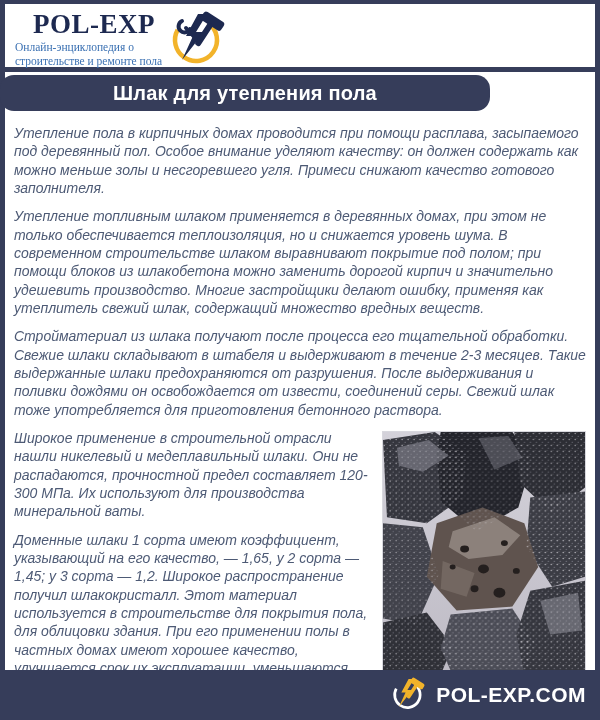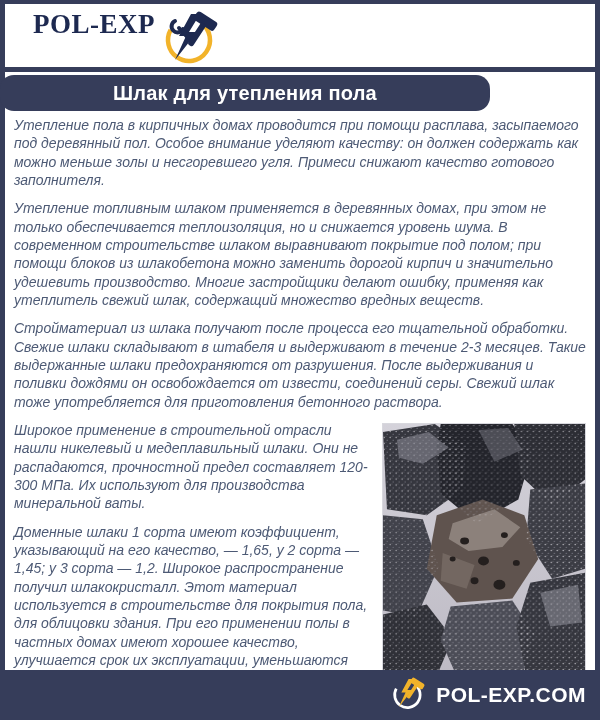--- a/index.html
+++ b/index.html
@@ -39,21 +39,21 @@
   }
 
   
   .content{
     position:absolute;left:5px;right:5px;top:72px;bottom:50px;
     background:#ffffff;z-index:1;
     padding:44px 9px 0 9px;box-sizing:border-box;
     overflow:hidden;
   }
   .content p{
-    margin:0 0 10px 0;
+    margin:8px 0 10px 0;
     font-style:italic;
     font-size:14px;line-height:1.31;
     color:#4d5a75;
   }
   figure.slag-photo{
     float:right;margin:2px 0 4px 10px;width:204px;height:254px;
     padding:0;border:1px solid #d8d8de;box-sizing:border-box;
   }
   figure.slag-photo svg{display:block;width:100%;height:100%;}
 
@@ -71,20 +71,24 @@
 </style>
 </head>
 <body>
 
 <div class="page">
 
   <header class="site-header">
     <div class="brand">
       <div class="brand-textcol">
         <div class="brand-name">POL-EXP</div>
+        <div class="brand-tagline">
+          <div>Онлайн-энциклопедия о</div>
+          <div>строительстве и ремонте пола</div>
+        </div>
       </div>
       <span class="logo-badge">
         <svg width="66" height="58" viewBox="0 0 66 58">
           <circle cx="32" cy="32" r="21" fill="none" stroke="#f2b32a" stroke-width="4.5" stroke-dasharray="96 36" transform="rotate(-55 32 32)"></circle>
 
           <g stroke="#1d2950" stroke-width="4" stroke-linecap="round" fill="none">
             <path d="M22 20 L34 33"></path>
             <path d="M18 13 a6 6 0 1 0 8 8"></path>
           </g>
 

